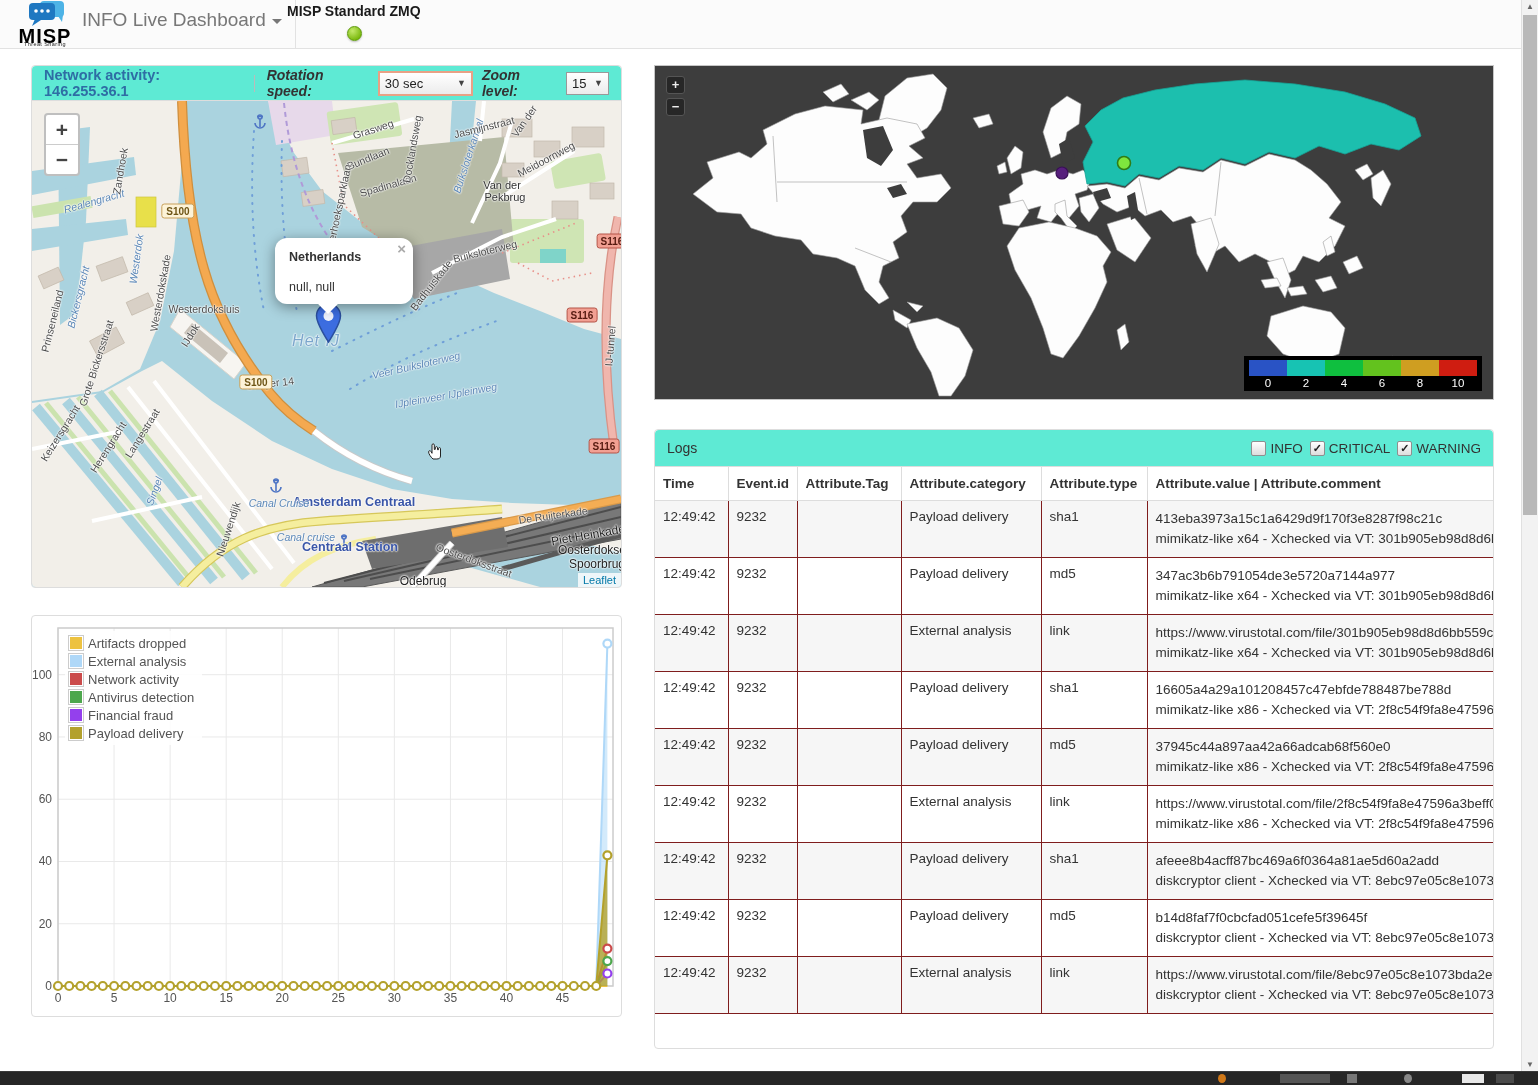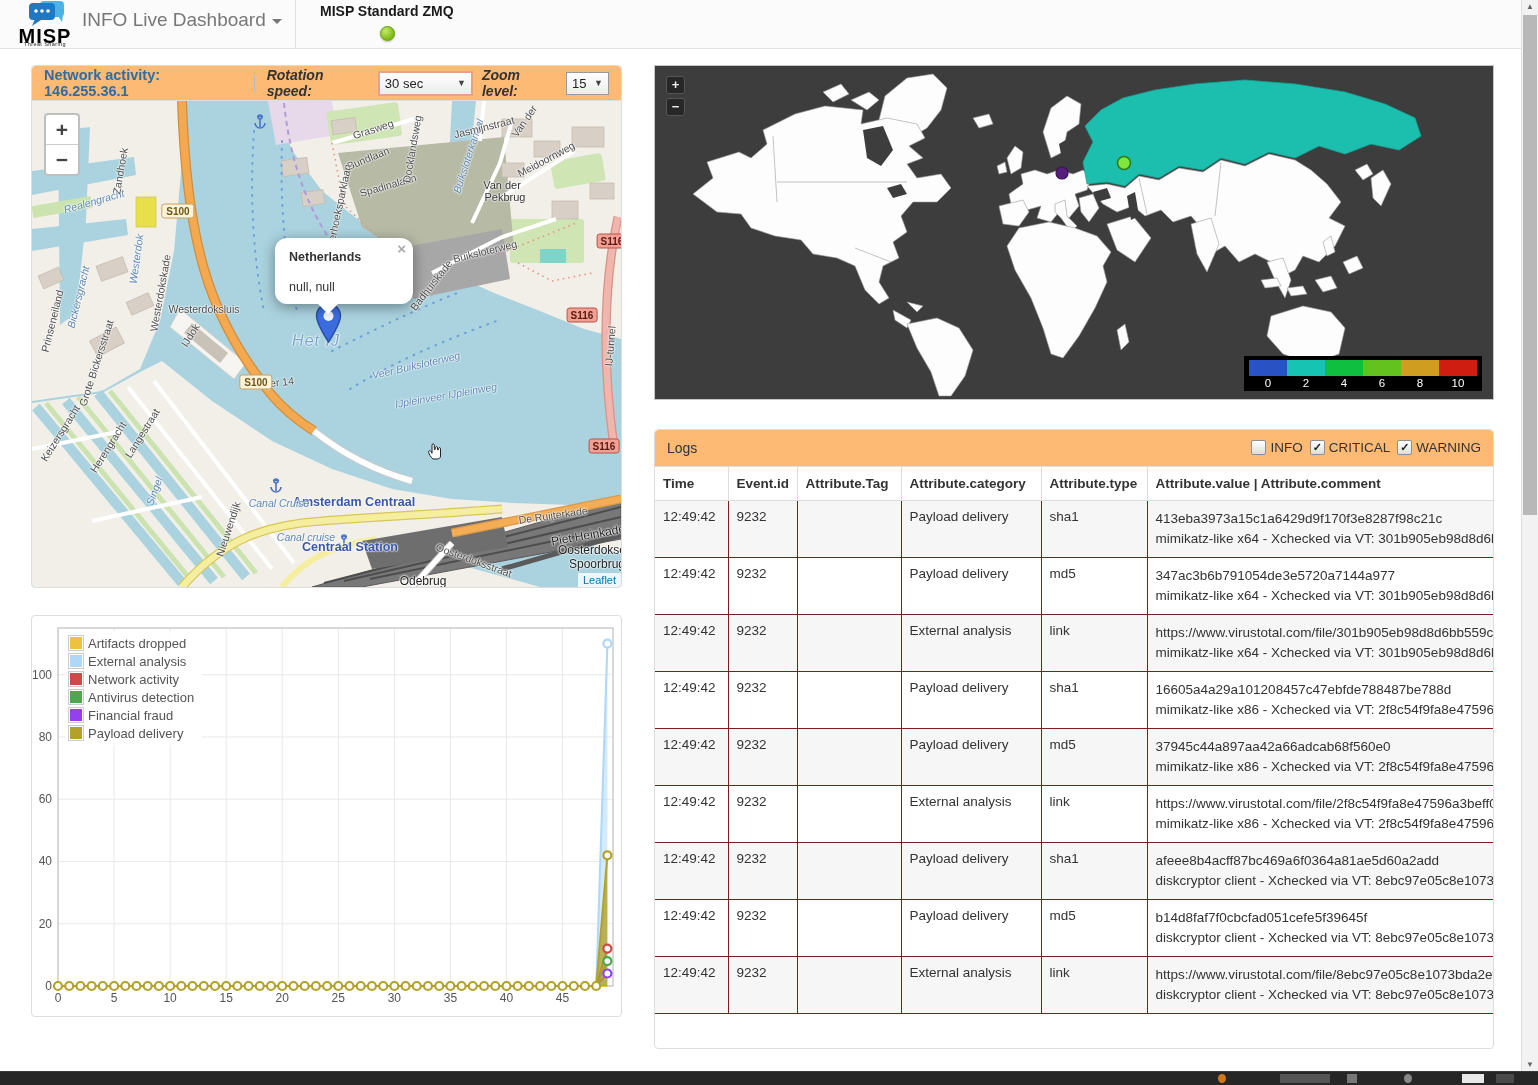--- a/index.html
+++ b/index.html
@@ -7,32 +7,32 @@
        font-family:"Liberation Sans",sans-serif;color:#333;position:relative}
 
   
   .navbar{height:48px;background:#fbfbfb;border-bottom:1px solid #e2e2e2;position:relative}
   .brand{position:absolute;left:14px;top:1px;width:62px;text-align:center}
   .brand-misp{font-weight:bold;font-size:20px;letter-spacing:1px;color:#000000;line-height:10px}
   .brand-sub{font-size:5.5px;color:#222;letter-spacing:.4px}
   .nav-title{position:absolute;left:82px;top:9px;font-size:19px;color:#777;text-decoration:none;cursor:pointer}
   .caret{display:inline-block;width:0;height:0;border-left:5px solid transparent;border-right:5px solid transparent;border-top:5px solid #777;margin-left:6px;vertical-align:2px}
   .nav-sep{position:absolute;left:295px;top:0;height:48px;border-left:1px solid #e2e2e2}
-  .zmq{position:absolute;left:320px;top:0}
+  .zmq{position:absolute;left:287px;top:0}
   .zmq-title{font-weight:bold;font-size:14px;color:#1a1a1a;padding-top:3px}
   .zmq-dot{width:13px;height:13px;border-radius:50%;margin:7px 0 0 60px;
            background:radial-gradient(circle at 35% 30%,#c3e96a,#7ab80d 75%);
            border:1px solid #5d9a0a;box-shadow:0 1px 2px rgba(0,0,0,.25)}
 
   
   main{display:flex;gap:32px;padding:16px 0 0 31px}
   .left-col{width:591px;flex:none}
   .right-col{width:840px;flex:none}
   .panel{border:1px solid #ddd;border-radius:4px;background:#fff}
-  .panel-head{background:#fdba74;border-bottom:1px solid #ddd;border-radius:4px 4px 0 0;
+  .panel-head{background:#5eead4;border-bottom:1px solid #ddd;border-radius:4px 4px 0 0;
               padding:8px 12px;font-size:14px;color:#333}
 
   
   .net-head{display:flex;align-items:center;gap:9px;padding:6px 12px;height:22px}
   .net-title{color:#2e6da4;font-weight:bold;font-size:14.5px}
   .net-sep{border-left:1px solid #bbb;height:17px;margin:0 3px}
   .net-head label{font-style:italic;font-weight:bold;font-size:14px}
   .select{border:1px solid #999;background:linear-gradient(#fff,#ececec);height:21px;
           display:inline-flex;align-items:center;padding:0 5px;font-size:13px;
           justify-content:space-between;cursor:pointer;color:#222}
@@ -87,21 +87,21 @@
   .wm-btn{width:17px;height:16px;background:rgba(35,35,35,.85);color:#eee;border-radius:3px;margin-bottom:4px;
           text-align:center;line-height:15px;font-size:13px;font-weight:bold;cursor:pointer;border:1px solid #555}
   .wm-scale{position:absolute;right:11px;bottom:8px;background:#000;padding:4px 5px 2px 5px;z-index:4}
   .wm-swatches{display:flex}
   .wm-swatches i{width:38px;height:16px;display:block}
   .wm-labels{display:flex}
   .wm-labels span{width:38px;text-align:center;color:#fff;font-size:11.5px;padding-top:1px}
 
   
   .logs-panel{height:618px;overflow:hidden}
-  .logs-head{display:flex;justify-content:space-between;align-items:flex-start;padding:10px 12px}
+  .logs-head{display:flex;justify-content:space-between;align-items:flex-end;padding:10px 12px}
   .log-filters{display:flex;gap:7px;align-items:center;font-size:13.5px;color:#333}
   .chk{display:flex;align-items:center;cursor:pointer}
   .chk-box{width:13px;height:13px;border:1px solid #8f8f8f;border-radius:2px;margin-right:4px;
            background:linear-gradient(#fff,#ddd);font-size:11px;line-height:12px;text-align:center;color:#222;font-weight:bold}
   table.logs{width:100%;border-collapse:collapse;table-layout:fixed;font-size:13.5px;color:#333}
   table.logs th{text-align:left;padding:9px 8px;border:1px solid #ddd;border-top:none;font-size:13.5px;background:#fff}
   table.logs td{padding:8px;border:1px solid #7f1d1d;vertical-align:top}
   table.logs th:first-child,table.logs td:first-child{border-left:none}
   table.logs th:last-child,table.logs td:last-child{border-right:none}
   table.logs tbody tr:nth-child(odd) td{background:#f6f6f6}

